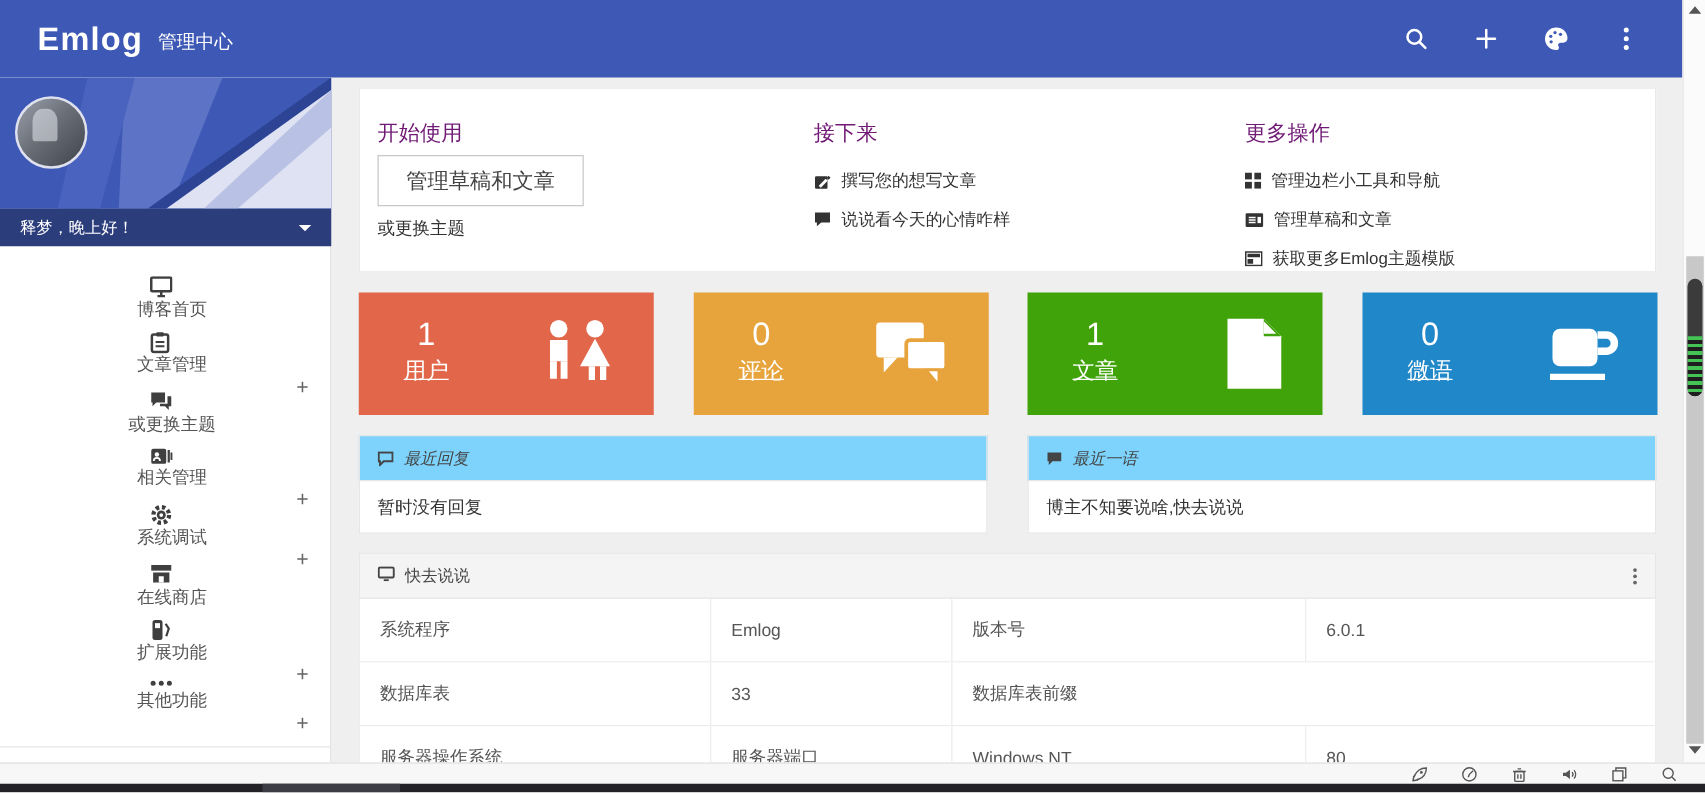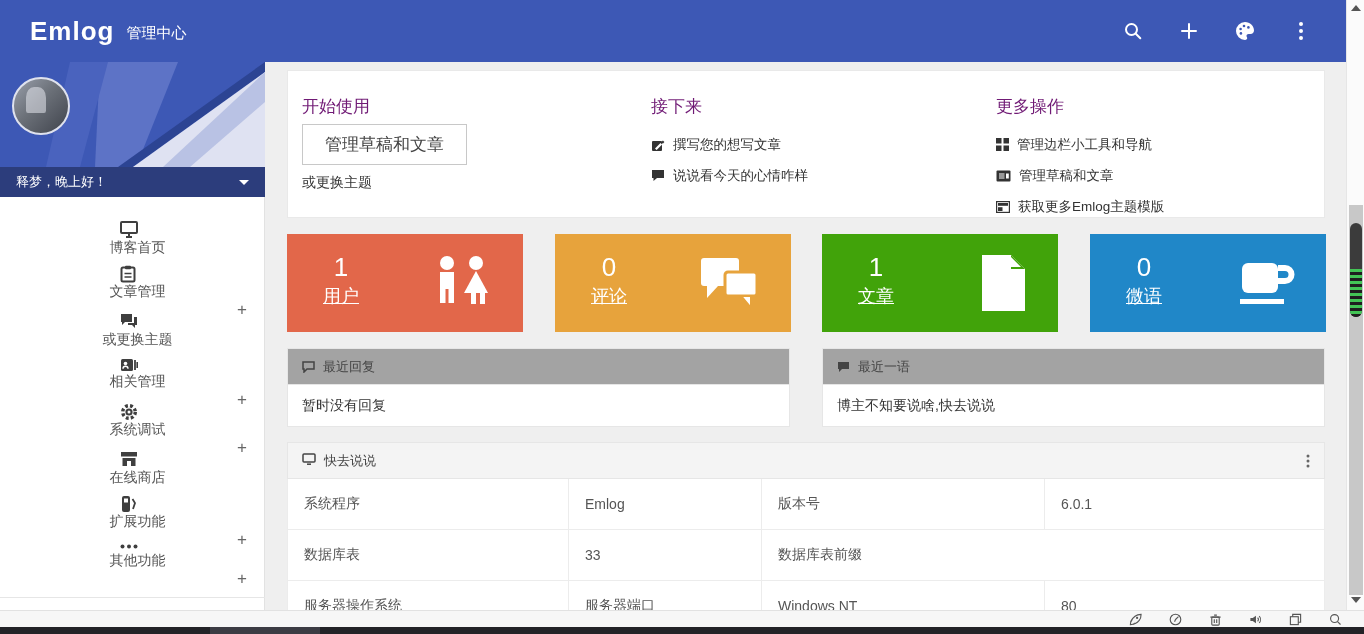--- a/index.html
+++ b/index.html
@@ -49,21 +49,21 @@
   .stat-green  { left:822px;  background:#41a30a; --cc:#41a30a; }
   .stat-blue   { left:1090px; background:#2087c8; --cc:#2087c8; }
   .stat-text { position:absolute; left:36px; top:16px; text-align:center; min-width:34px; }
   .stat-value { font-size:26px; line-height:34px; }
   .stat-label { font-size:18px; line-height:24px;text-decoration:underline; }
   .stat-icon { position:absolute; right:30px; top:50%; transform:translateY(-50%); display:flex; }
 
   
   .mini { position:absolute; top:348px; width:503px; height:79px; }
   .mini-left { left:287px; } .mini-right { left:822px; }
-  .mini-header { height:37px; background:#a3a3a3; border:1px solid #e6e6e6; display:flex; align-items:center; gap:8px; padding:0 14px; font-size:13px; color:#444; }
+  .mini-header { height:37px; background:#7dd3fc; border:1px solid #e6e6e6; display:flex; align-items:center; gap:8px; padding:0 14px; font-size:13px; color:#444;font-style:italic; }
   .mini-header .mh-icon { color:#444; display:flex; }
   .mini-body { height:42px; background:#fff; border:1px solid #e6e6e6; border-top:none; display:flex; align-items:center; padding:0 14px; font-size:14px; color:#333; }
 
   
   .sysinfo { position:absolute; left:287px; top:442px; width:1038px; height:168px; overflow:hidden; }
   .sys-header { height:37px; background:#f4f4f4; border:1px solid #e6e6e6; display:flex; align-items:center; gap:8px; padding:0 14px; font-size:13px; color:#444; position:relative; }
   .sys-kebab { position:absolute; right:14px; top:50%; transform:translateY(-50%); color:#666; cursor:pointer; display:flex; }
   .si-row { display:grid; grid-template-columns:280px 193px 283px 282px; height:51px; background:#fff; border:1px solid #ececec; border-top:none; }
   .si-cell { display:flex; align-items:center; padding-left:16px; font-size:14px; color:#555; border-left:1px solid #ececec; }
   .si-cell:first-child { border-left:none; }

